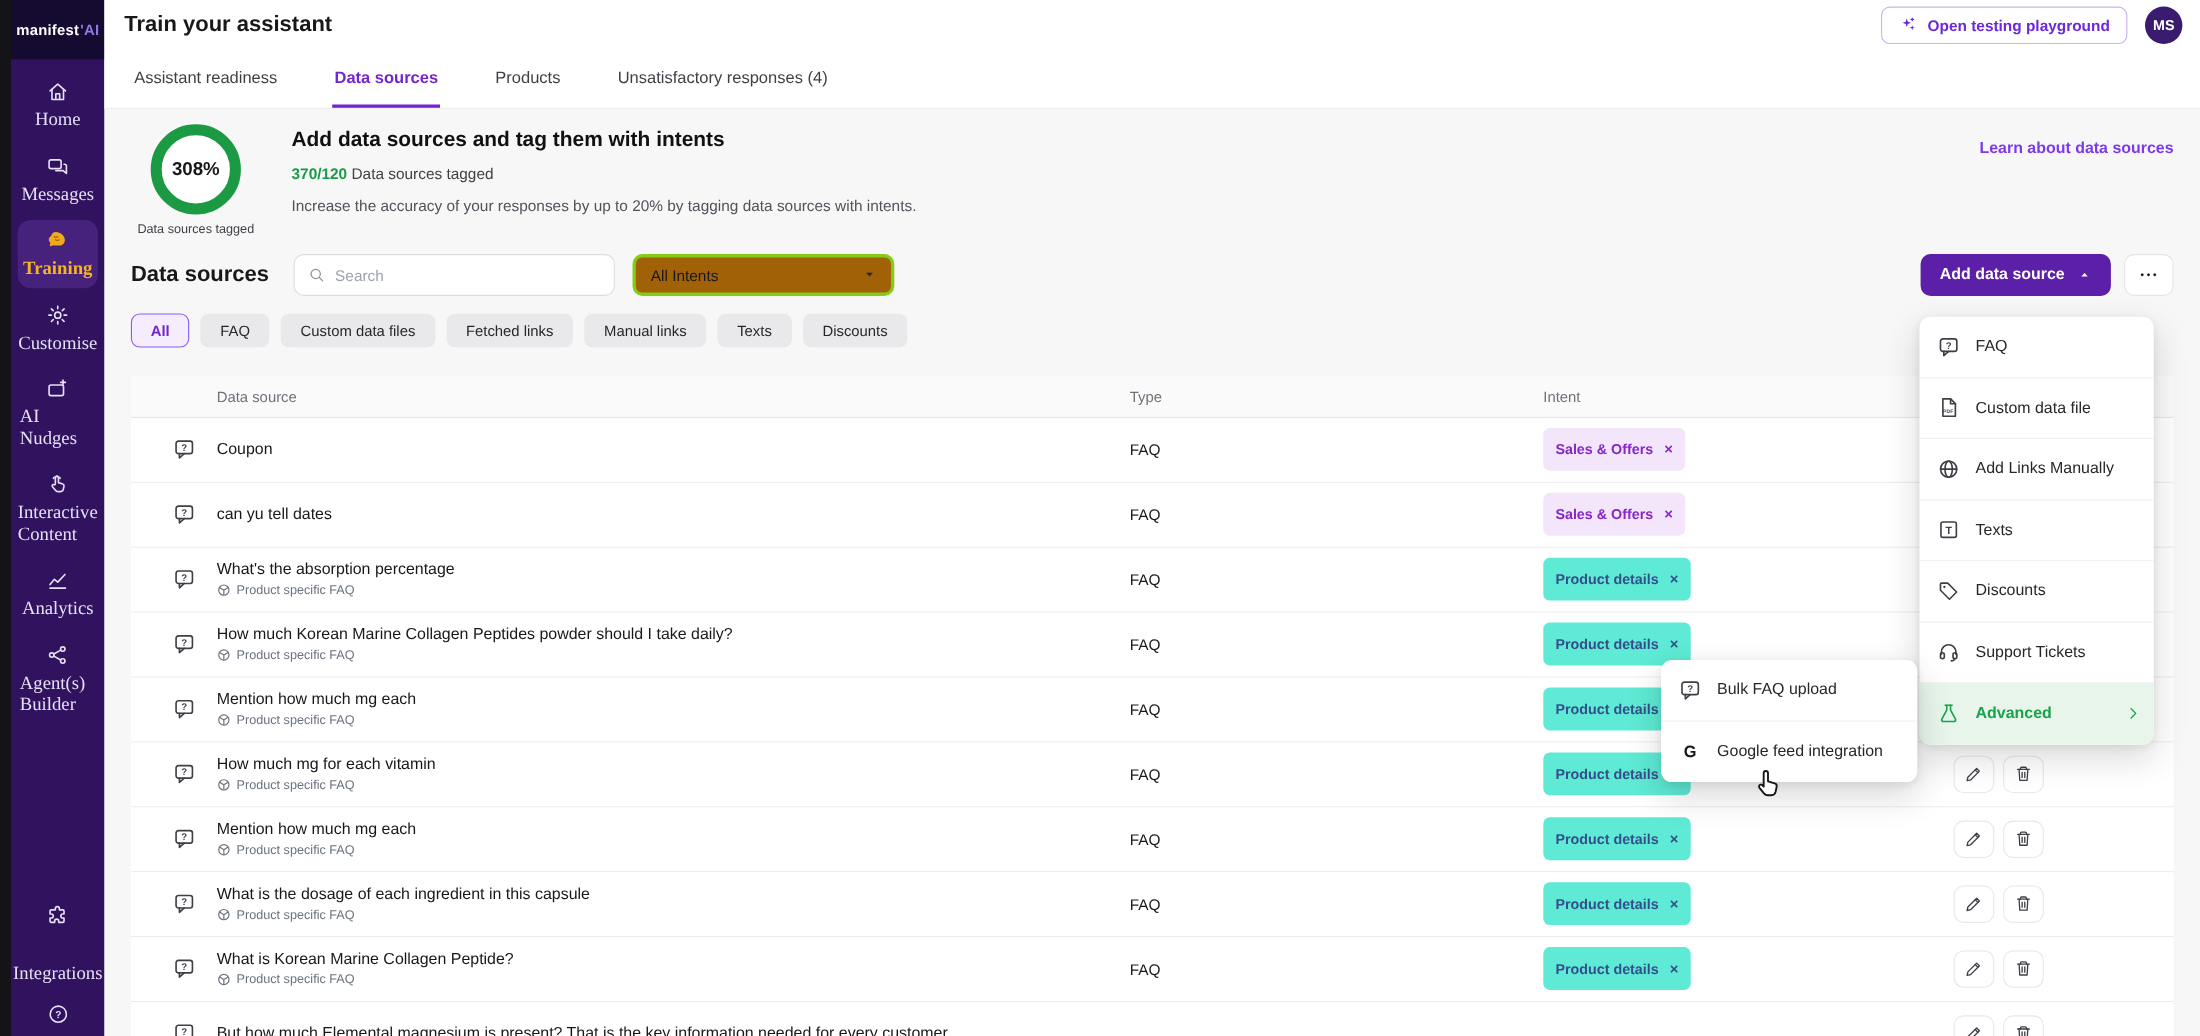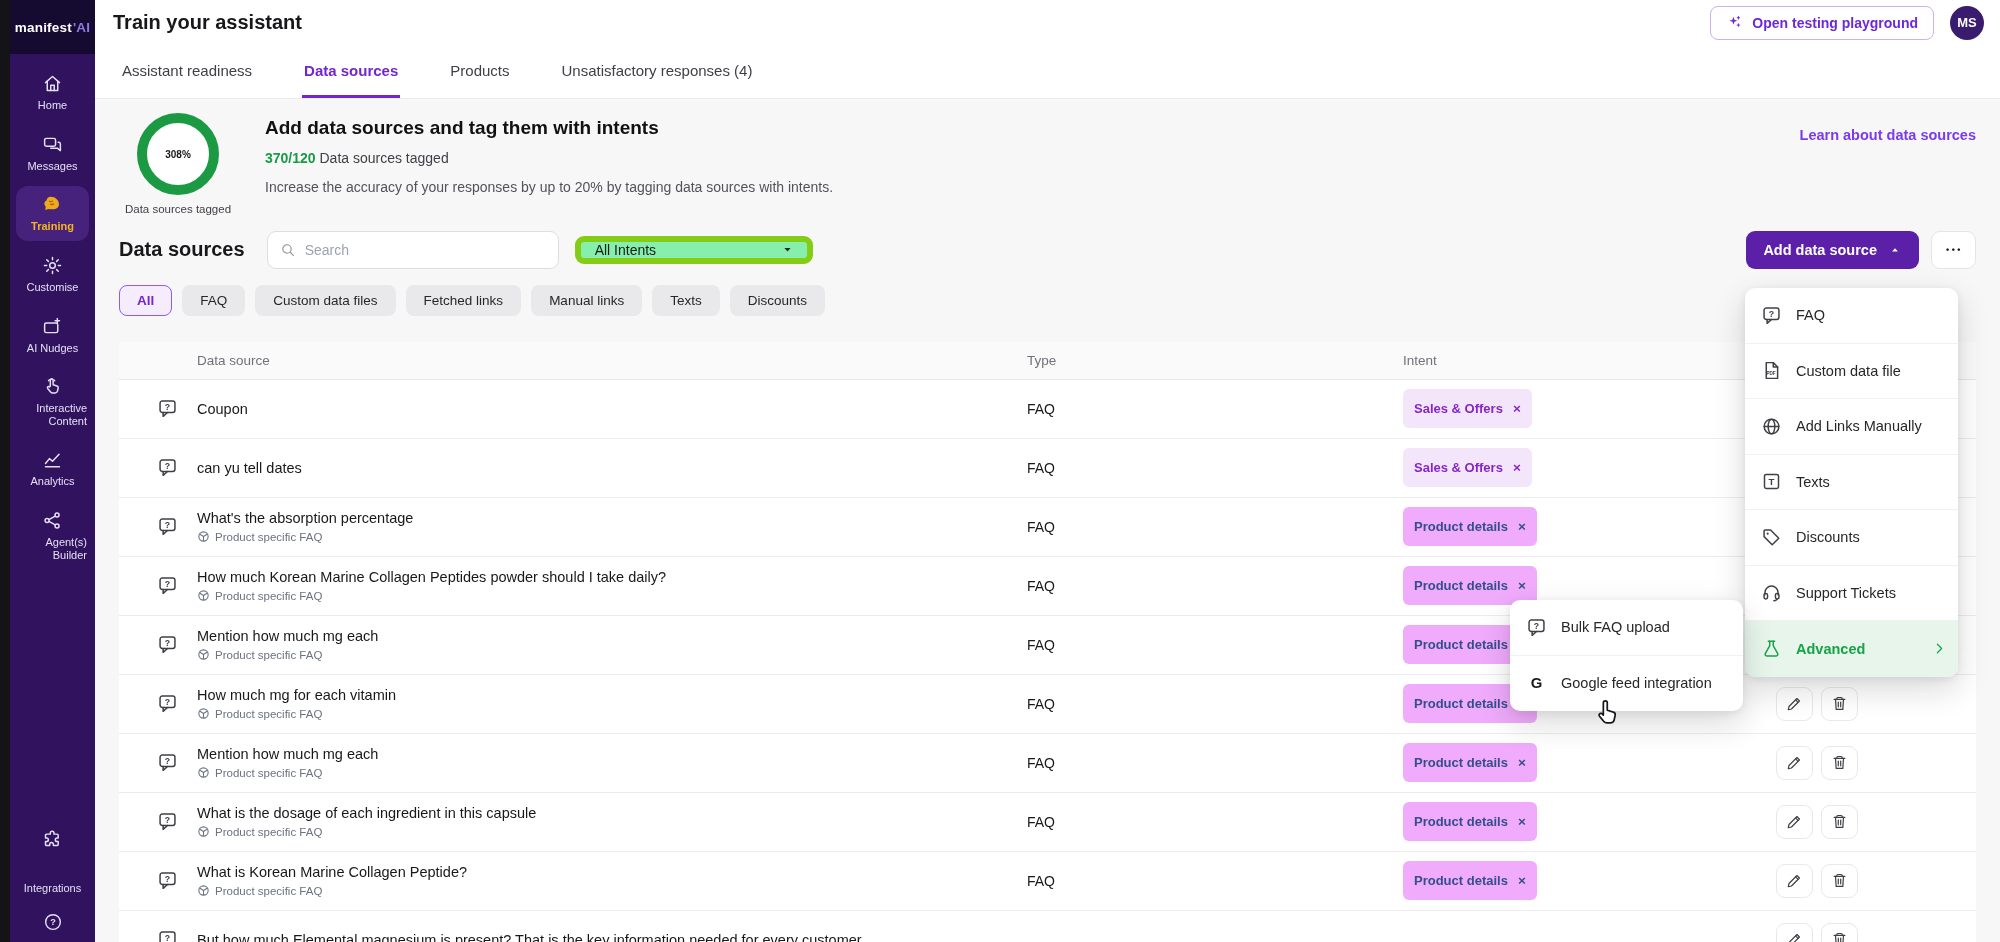--- a/index.html
+++ b/index.html
@@ -11,21 +11,21 @@
   .rail { width:10px; height:100%; background:#141318; flex:0 0 auto; }
 
   
   .sidebar { width:85px; flex:0 0 auto; background:#30125f; display:flex; flex-direction:column; height:100%; }
   .logo { height:54px; background:#150a30; color:#fff; display:flex; align-items:center; justify-content:center;
     font-size:13.5px; font-weight:700; letter-spacing:.2px; }
   .logo .logo-ai { color:#8b7ae4; margin-left:1px; }
   .nav { flex:1; display:flex; flex-direction:column; padding-top:8px; }
   .nav-item { display:flex; flex-direction:column; align-items:center; gap:5px; padding:8px 2px;
     margin:3px 6px; color:#e6e0f4; cursor:pointer; border-radius:12px; }
-  .nav-item .nav-label { font-size:11px; text-align:right; line-height:1.15; }
+  .nav-item .nav-label { font-size:17px; text-align:left; line-height:1.15;font-family:Liberation Serif, serif; }
   .nav-item svg { width:21px; height:21px; }
   .nav-item.active { background:#46227d; }
   .nav-item.active .nav-label { color:#f6b51e; font-weight:700; }
   .nav-item.push { margin-top:auto;gap:33px; }
   .help { display:flex; justify-content:center; padding:6px 0 10px; color:#e6e0f4; cursor:pointer; }
   .help svg { width:20px; height:20px; }
 
   
   .main { flex:1; display:flex; flex-direction:column; height:100%; background:#f7f7f8; min-width:0; }
   .topbar { height:45px; background:#fff; display:flex; align-items:center; padding:0 16px 0 18px; flex:0 0 auto; }
@@ -43,40 +43,40 @@
   .tab { background:none; border:none; font-family:inherit; font-size:15px; color:#3f3f46; font-weight:500;
     cursor:pointer; height:100%; border-bottom:3px solid transparent; padding:0 2px; }
   .tab[data-active="true"] { color:#7325d0; font-weight:700; border-bottom-color:#7325d0; }
 
   .content { flex:1; padding:14px 24px 0; min-height:0; }
 
   
   .overview { display:flex; align-items:flex-start; }
   .ov-circle-wrap { width:118px; display:flex; flex-direction:column; align-items:center; flex:0 0 auto; }
   .ring { width:82px; height:82px; border-radius:50%; border:10px solid #1b9a43; background:#fff;
-    display:flex; align-items:center; justify-content:center; font-size:10px; font-weight:700; color:#18181b; }
+    display:flex; align-items:center; justify-content:center; font-size:17px; font-weight:700; color:#18181b; }
   .ring-caption { margin-top:7px; font-size:11.5px; color:#3f3f46; text-align:center; line-height:1.3; }
   .ov-text { margin-left:28px; padding-top:4px; }
   .ov-text h2 { font-size:19px; font-weight:700; color:#111114; }
   .tagged-line { margin-top:11px; font-size:14px; color:#3f3f46; }
   .tagged-line .green { color:#189a46; font-weight:700; }
   .ov-text p { margin-top:13px; font-size:14px; color:#52525b; }
   .learn-link { margin-left:auto; margin-top:14px; font-size:14.5px; font-weight:700; color:#7c3aed;
     text-decoration:none; cursor:pointer; white-space:nowrap; }
 
   
   .controls { margin-top:14px; display:flex; align-items:center; }
   .controls h2 { font-size:20px; font-weight:700; color:#18181b; }
   .search-box { margin-left:22px; width:292px; height:38px; background:#fff; border:1px solid #dedee2;
     border-radius:9px; display:flex; align-items:center; padding:0 12px; gap:9px; color:#8f8f98; }
   .search-box svg { width:16px; height:16px; flex:0 0 auto; }
   .search-box input { border:none; outline:none; flex:1; font-size:14px; font-family:inherit; color:#18181b;
     background:transparent; }
   .search-box input::placeholder { color:#9ca3af; }
-  .select { margin-left:16px; width:238px; height:28px; background:#86efac; border:6px solid #84cc16; border-radius:9px;
+  .select { margin-left:16px; width:238px; height:38px; background:#a16207; border:3px solid #84cc16; border-radius:9px;
     display:flex; align-items:center; padding:0 12px 0 14px; font-size:14px; color:#18181b; font-family:inherit;
     cursor:pointer; }
   .select svg { margin-left:auto; width:15px; height:15px; color:#27272a; }
   .ctrl-right { margin-left:auto; display:flex; align-items:center; gap:12px; }
   .add-btn { height:38px; padding:0 17px; background:#5b1fa8; color:#fff; border:none; border-radius:9px;
     font-size:14.5px; font-weight:700; font-family:inherit; display:flex; align-items:center; gap:11px; cursor:pointer; }
   .add-btn svg { width:14px; height:14px; }
   .more-btn { width:45px; height:38px; background:#fff; border:1px solid #e5e5e8; border-radius:9px; cursor:pointer;
     display:flex; align-items:center; justify-content:center; }
   .more-btn .dots { font-size:9px; letter-spacing:2.5px; font-weight:700; color:#18181b; padding-left:2px; }
@@ -93,21 +93,21 @@
   .thead { height:38px; background:#fafafb; border-bottom:1px solid #e7e7ea; color:#71717a; font-size:13.5px; }
   .trow { height:59px; background:#fff; border-bottom:1px solid #ececee; }
   .cell-icon { padding-left:38px; display:flex; }
   .cell-icon svg { width:21px; height:21px; color:#3f3f46; }
   .row-title { font-size:14.5px; color:#18181b; }
   .row-sub { margin-top:4px; display:flex; align-items:center; gap:5px; font-size:11.5px; color:#6b7280; }
   .row-sub svg { width:13px; height:13px; }
   .cell-type { font-size:14px; color:#18181b; }
   .tag { display:inline-flex; align-items:center; padding:12px 11px; border-radius:6px; font-size:13px; font-weight:600; }
   .tag[data-variant="purple"] { background:#f3e6fb; color:#8626c9; }
-  .tag[data-variant="blue"] { background:#f0abfc; color:#344e8c; }
+  .tag[data-variant="blue"] { background:#5eead4; color:#344e8c; }
   .tag-x { margin-left:10px; font-size:13.5px; cursor:pointer; }
   .cell-actions { display:flex; gap:8px; padding-left:7px; }
   .act { width:37px; height:34px; background:#fff; border:1px solid #e8e8ea; border-radius:9px; cursor:pointer;
     display:flex; align-items:center; justify-content:center; color:#3f3f46; }
   .act svg { width:17px; height:17px; }
 
   
   .menu { position:absolute; background:#fff; border-radius:10px; z-index:50; overflow:hidden;
     box-shadow:0 12px 32px rgba(16,16,20,.16), 0 2px 8px rgba(16,16,20,.08); }
   .add-menu { left:1745px; top:288px; width:213px; }

